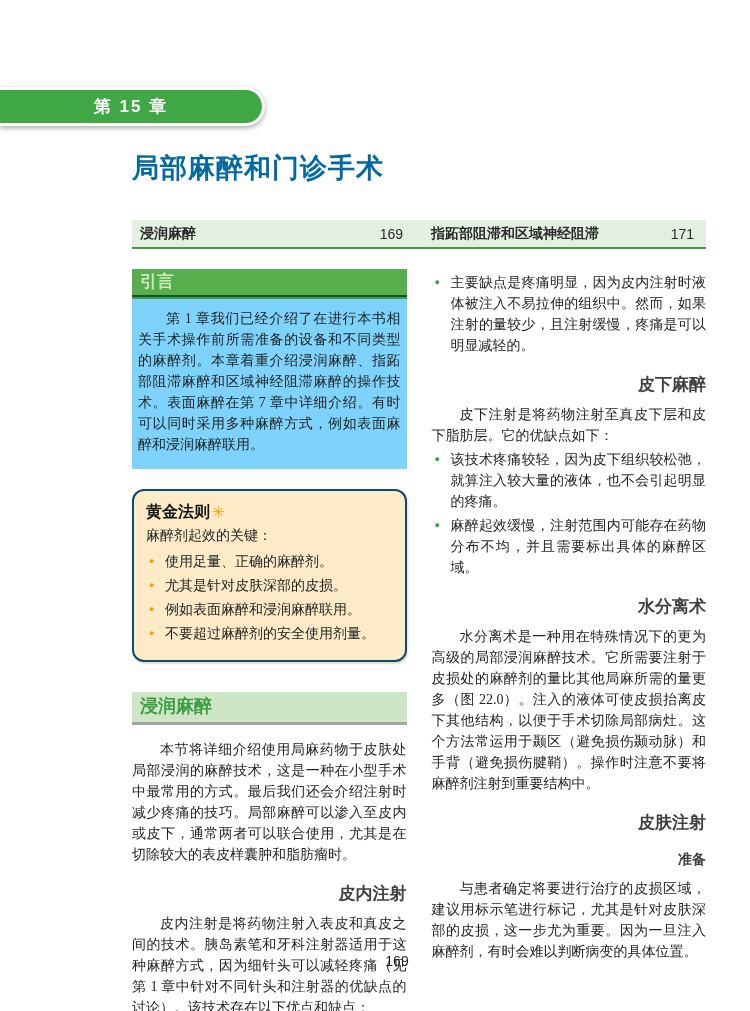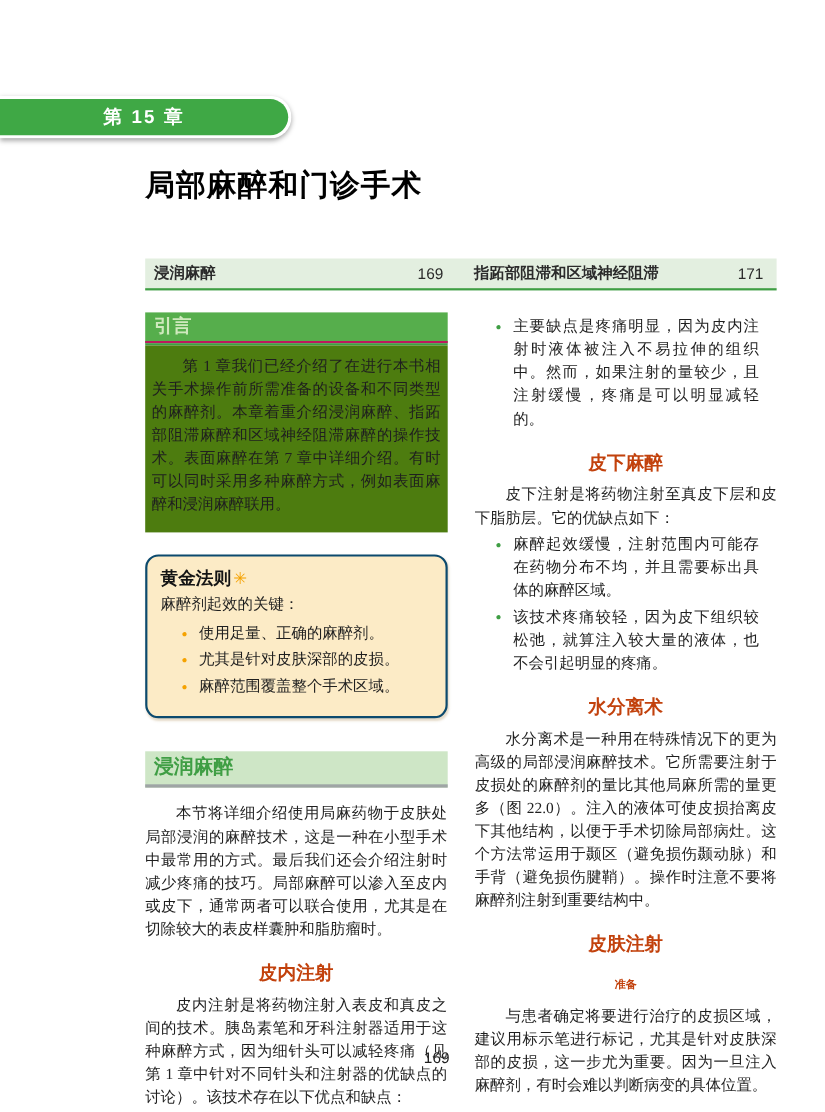--- a/index.html
+++ b/index.html
@@ -23,23 +23,23 @@
     box-shadow:0 2px 5px rgba(0,0,0,.35);
     color:#ffffff;
     font-family:"Liberation Sans","DejaVu Sans",sans-serif;
     font-weight:bold;font-size:17px;
     display:flex;align-items:center;justify-content:center;
     letter-spacing:2px;
   }
   .content{padding:150px 88px 0 88px;}
   .page-title{
     font-family:"Liberation Sans","DejaVu Sans",sans-serif;
-    font-size:27px;font-weight:600;color:#000000;
+    font-size:27px;font-weight:600;color:#0369a1;
     letter-spacing:1px;
-    margin:0 0 49px 0;
+    margin:0 0 34px 0;
   }
   
   .toc-bar{
     background:#E3EFE0;
     border-bottom:2px solid #3F9E44;
     display:flex;
     padding:5px 12px 4px 8px;
     font-size:14px;
   }
   .toc-item{flex:1;display:flex;align-items:center;}
@@ -49,67 +49,67 @@
   
   .columns{display:flex;gap:25px;margin-top:20px;}
   .col{flex:1;min-width:0;font-size:14px;line-height:21px;text-align:justify;}
   
   .intro-header{
     background:#56AE4C;
     color:#CFE9BD;
     font-family:"Liberation Sans","DejaVu Sans",sans-serif;
     font-weight:bold;font-size:17px;
     padding:2px 8px 3px 8px;
-    border-bottom:2px solid #be185d;
+    border-bottom:2px solid #14532d;
   }
   .intro-rule{height:2px;background:#3F9E44;}
   .intro-body{
-    background:#4d7c0f;
+    background:#7dd3fc;
     padding:9px 6px 14px 6px;
   }
   .para{text-indent:2em;margin:0;}
   
   .golden-box{
     margin-top:20px;
     background:#FCEBC6;
     border:2px solid #0c4a6e;
     border-radius:12px;
     box-shadow:1px 2px 2px rgba(150,110,40,.25);
     padding:10px 12px 13px 12px;
   }
   .golden-title{
     font-family:"Liberation Sans","DejaVu Sans",sans-serif;
     font-weight:bold;font-size:16px;color:#141414;
   }
   .asterisk{color:#F5A200;font-size:15px;margin-left:2px;}
   .golden-lead{margin:3px 0 5px 0;}
-  .bullet{position:relative;padding-left:19px;margin:3px 16px;}
+  .bullet{position:relative;padding-left:19px;margin:3px 0;}
   .bullet::before{
     content:"●";position:absolute;left:3px;top:0;
     font-size:9px;line-height:21px;
   }
   .bullet.orange::before{color:#F5A200;}
   .bullet.green::before{color:#3F9E44;}
   .bullet-cont{padding-left:19px;margin:0;}
   
   .section-bar{
     margin-top:30px;
     background:#CEE6C6;
     border-bottom:3px solid #9FA5A5;
     color:#3F9E44;
     font-family:"Liberation Sans","DejaVu Sans",sans-serif;
     font-weight:bold;font-size:18px;
     padding:4px 8px 5px 8px;
   }
   .subhead{
     font-family:"Liberation Sans","DejaVu Sans",sans-serif;
-    font-weight:bold;color:#c2410c;
-    font-size:17px;margin:18px 0 9px 0;text-align:center;
+    font-weight:bold;color:#404040;
+    font-size:17px;margin:18px 0 9px 0;text-align:right;
   }
-  .subhead.small{font-size:10px;margin:16px 0 8px 0;}
+  .subhead.small{font-size:14px;margin:16px 0 8px 0;}
   .first-block{margin-top:14px;}
   
   .footer-page-number{
     position:absolute;bottom:42px;left:0;width:100%;
     text-align:center;
     font-family:"Liberation Sans","DejaVu Sans",sans-serif;
     font-size:14px;color:#1f1f1f;
   }
 </style>
 </head>
@@ -150,41 +150,42 @@
           </div>
         </div>
 
         <div class="golden-box">
           <div class="golden-title">
             <span>黄金法则</span><span class="asterisk">✳</span>
           </div>
           <p class="golden-lead">麻醉剂起效的关键：</p>
           <div class="bullet orange">使用足量、正确的麻醉剂。</div>
           <div class="bullet orange">尤其是针对皮肤深部的皮损。</div>
-          <div class="bullet orange">麻醉范围覆盖整个手术区域。</div>
+          <div class="bullet orange">例如表面麻醉和浸润麻醉联用。</div>
+          <div class="bullet orange">不要超过麻醉剂的安全使用剂量。</div>
         </div>
 
         <div class="section-bar">
           <span>浸润麻醉</span>
         </div>
         <p class="para first-block">本节将详细介绍使用局麻药物于皮肤处局部浸润的麻醉技术，这是一种在小型手术中最常用的方式。最后我们还会介绍注射时减少疼痛的技巧。局部麻醉可以渗入至皮内或皮下，通常两者可以联合使用，尤其是在切除较大的表皮样囊肿和脂肪瘤时。</p>
 
         <h3 class="subhead">皮内注射</h3>
         <p class="para">皮内注射是将药物注射入表皮和真皮之间的技术。胰岛素笔和牙科注射器适用于这种麻醉方式，因为细针头可以减轻疼痛（见第 1 章中针对不同针头和注射器的优缺点的讨论）。该技术存在以下优点和缺点：</p>
 
       </div>
 
       <div class="col">
 
         <div class="bullet green">主要缺点是疼痛明显，因为皮内注射时液体被注入不易拉伸的组织中。然而，如果注射的量较少，且注射缓慢，疼痛是可以明显减轻的。</div>
 
         <h3 class="subhead">皮下麻醉</h3>
         <p class="para">皮下注射是将药物注射至真皮下层和皮下脂肪层。它的优缺点如下：</p>
+        <div class="bullet green">该技术疼痛较轻，因为皮下组织较松弛，就算注入较大量的液体，也不会引起明显的疼痛。</div>
         <div class="bullet green">麻醉起效缓慢，注射范围内可能存在药物分布不均，并且需要标出具体的麻醉区域。</div>
-        <div class="bullet green">该技术疼痛较轻，因为皮下组织较松弛，就算注入较大量的液体，也不会引起明显的疼痛。</div>
 
         <h3 class="subhead">水分离术</h3>
         <p class="para">水分离术是一种用在特殊情况下的更为高级的局部浸润麻醉技术。它所需要注射于皮损处的麻醉剂的量比其他局麻所需的量更多（图 22.0）。注入的液体可使皮损抬离皮下其他结构，以便于手术切除局部病灶。这个方法常运用于颞区（避免损伤颞动脉）和手背（避免损伤腱鞘）。操作时注意不要将麻醉剂注射到重要结构中。</p>
 
         <h3 class="subhead">皮肤注射</h3>
 
         <h4 class="subhead small">准备</h4>
         <p class="para">与患者确定将要进行治疗的皮损区域，建议用标示笔进行标记，尤其是针对皮肤深部的皮损，这一步尤为重要。因为一旦注入麻醉剂，有时会难以判断病变的具体位置。</p>
 
       </div>

